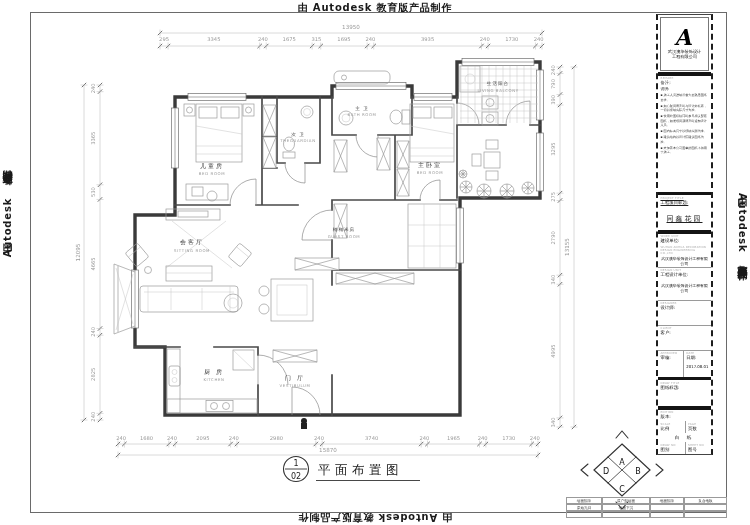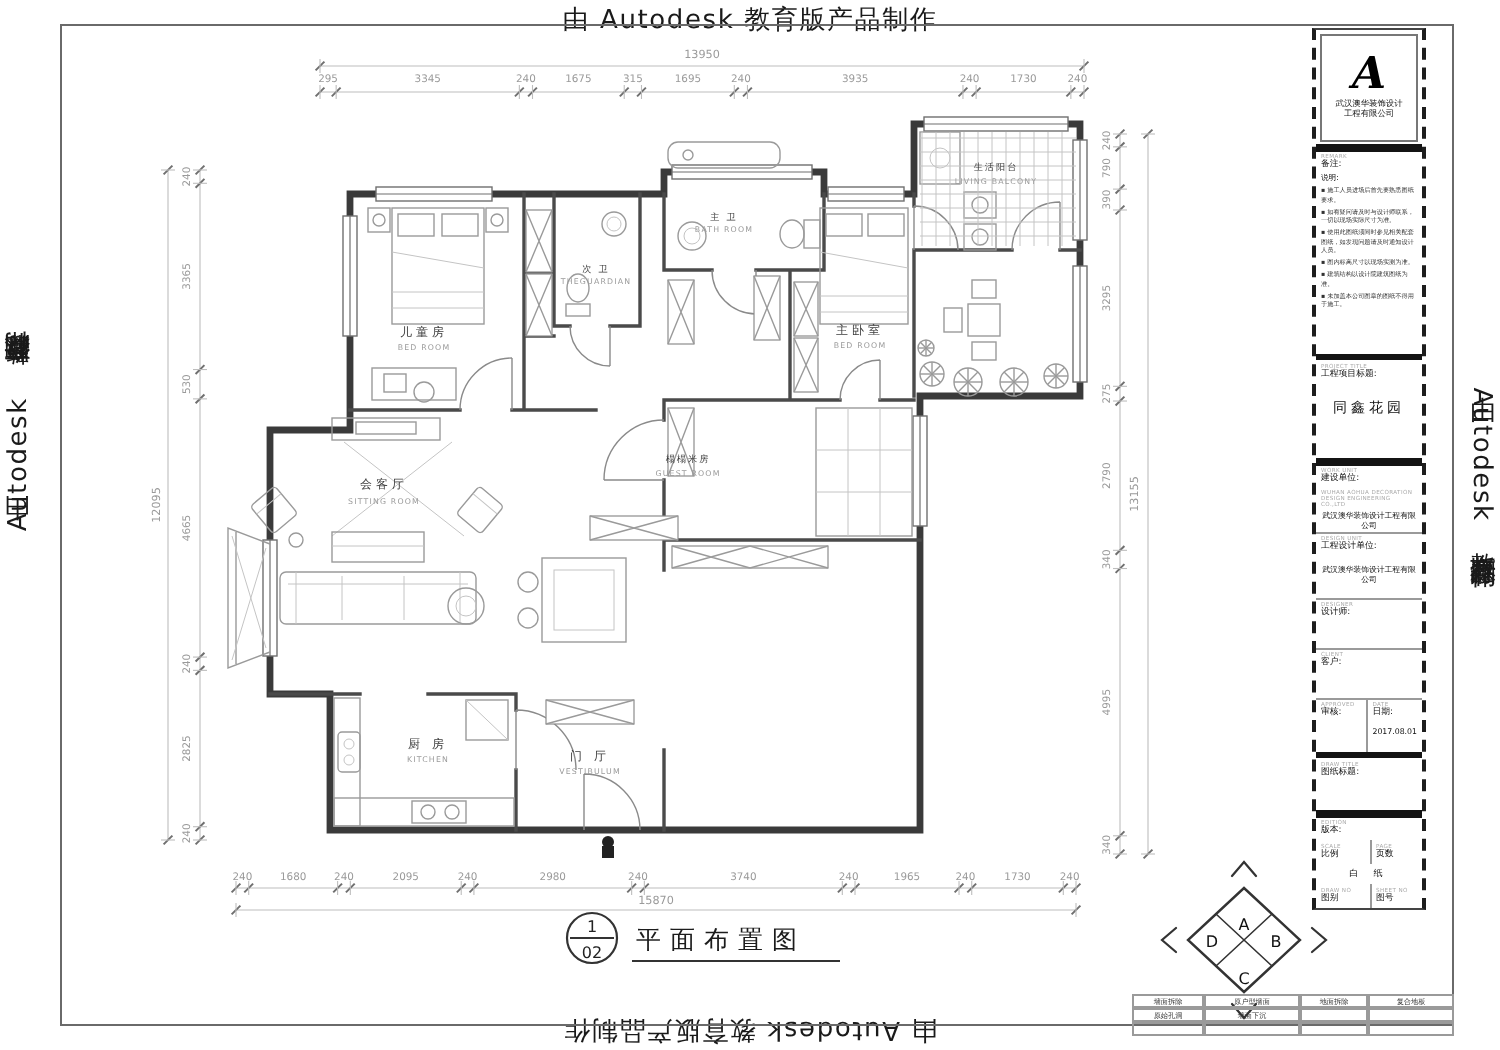--- a/index.html
+++ b/index.html
@@ -1,18 +1,18 @@
 <!DOCTYPE html>
 <html><head>
 <meta charset="utf-8">
 <style>
   html,body{margin:0;padding:0;background:#9a9a9a;}
   .page{position:relative;width:750px;height:525px;background:#ffffff;overflow:hidden;
         font-family:"DejaVu Sans","Liberation Sans",sans-serif;color:#222;}
-  .edge{position:absolute;font-size:13px;color:#1a1a1a;letter-spacing:.8px;font-weight:400;}
+  .edge{position:absolute;font-size:10px;color:#1a1a1a;letter-spacing:.8px;font-weight:700;}
   .edge-top{left:0;right:0;top:1px;text-align:center;}
   .edge-bottom{left:0;right:0;bottom:1px;text-align:center;transform:rotate(180deg);}
   .edge-left{left:1px;top:188px;width:11px;writing-mode:vertical-rl;transform:rotate(180deg);text-align:center;}
   .edge-right{right:1px;top:188px;width:11px;writing-mode:vertical-rl;text-align:center;}
   .sheet-border{position:absolute;left:30px;top:12px;width:697px;height:501px;border:1px solid #6a6a6a;box-sizing:border-box;}
   svg.plan{position:absolute;left:0;top:0;}
   svg text{font-family:"DejaVu Sans","Liberation Sans",sans-serif;}
   .wall{stroke:#3a3a3a;stroke-width:3.4;fill:none;stroke-linecap:square;}
   .iwall{stroke:#4a4a4a;stroke-width:1.7;fill:none;stroke-linecap:square;}
   .furn{stroke:#9a9a9a;stroke-width:.7;fill:none;}
@@ -534,21 +534,21 @@
       <div class="lab">备注:</div>
       <div class="lab" style="font-size:3.8px;margin-top:1px;">说明:</div>
       <div class="note-item">施工人员进场后首先要熟悉图纸要求。</div>
       <div class="note-item">如有疑问请及时与设计师联系，一切以现场实际尺寸为准。</div>
       <div class="note-item">使用此图纸须同时参见相关配套图纸，如发现问题请及时通知设计人员。</div>
       <div class="note-item">图内标高尺寸以现场实测为准。</div>
       <div class="note-item">建筑结构以设计院建筑图纸为准。</div>
       <div class="note-item">未加盖本公司图章的图纸不得用于施工。</div>
     </div>
     <div class="bar"></div>
-    <div class="sec" style="height:49px;">
+    <div class="sec" style="height:35px;text-decoration:underline;">
       <div class="eng">PROJECT TITLE</div>
       <div class="lab">工程项目标题:</div>
       <div class="pv">同鑫花园</div>
     </div>
     <div class="bar"></div>
     <div class="sec" style="height:33px;">
       <div class="eng">WORK UNIT</div>
       <div class="lab">建设单位:</div>
       <div class="eng" style="margin-top:2px;">WUHAN AOHUA DECORATION DESIGN ENGINEERING CO.,LTD</div>
       <div class="cv" style="margin-top:1px;">武汉澳华装饰设计工程有限公司</div>

